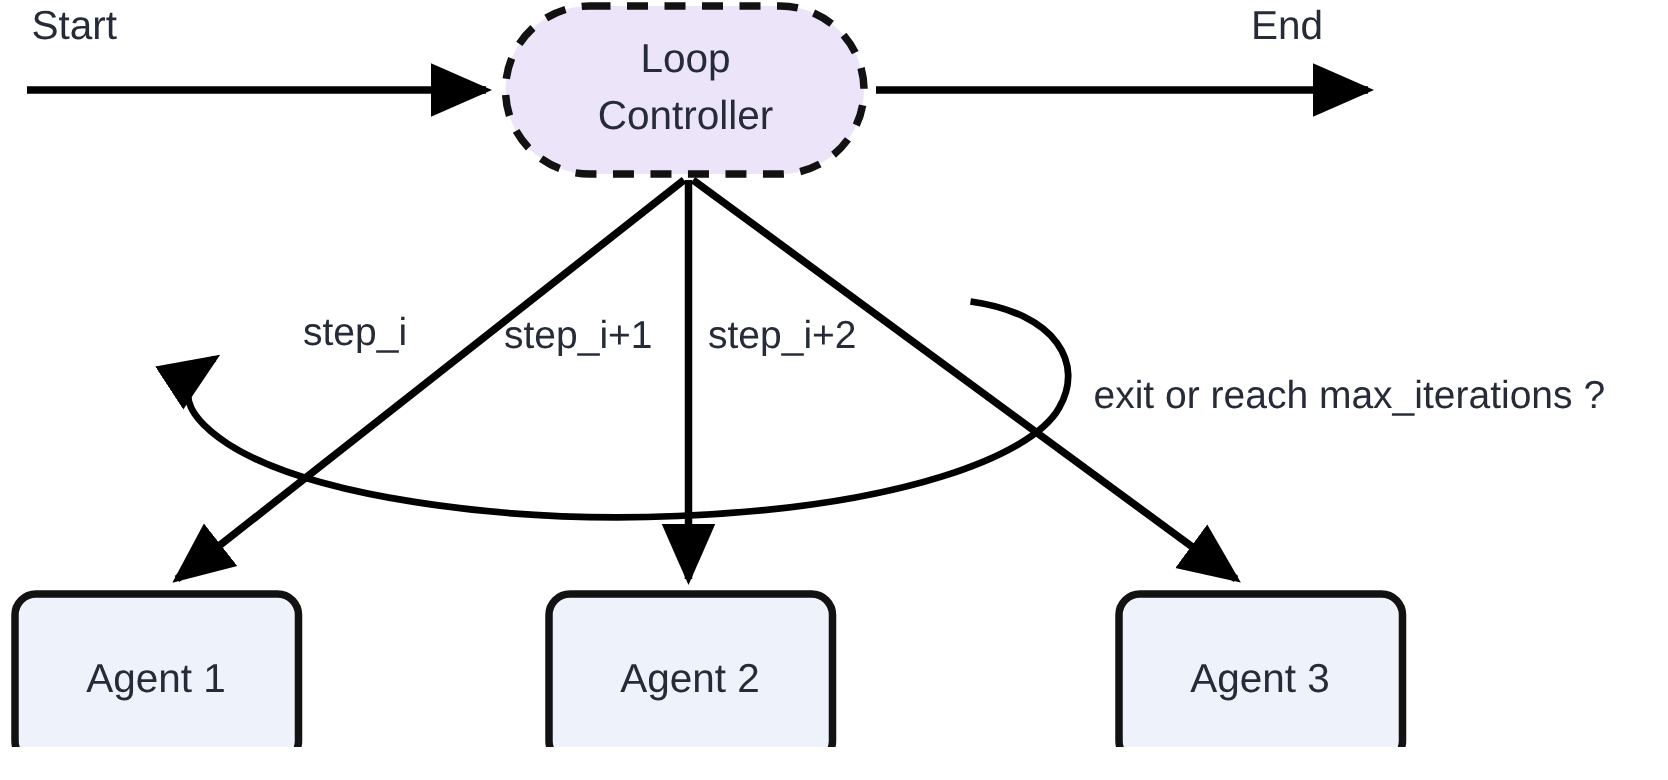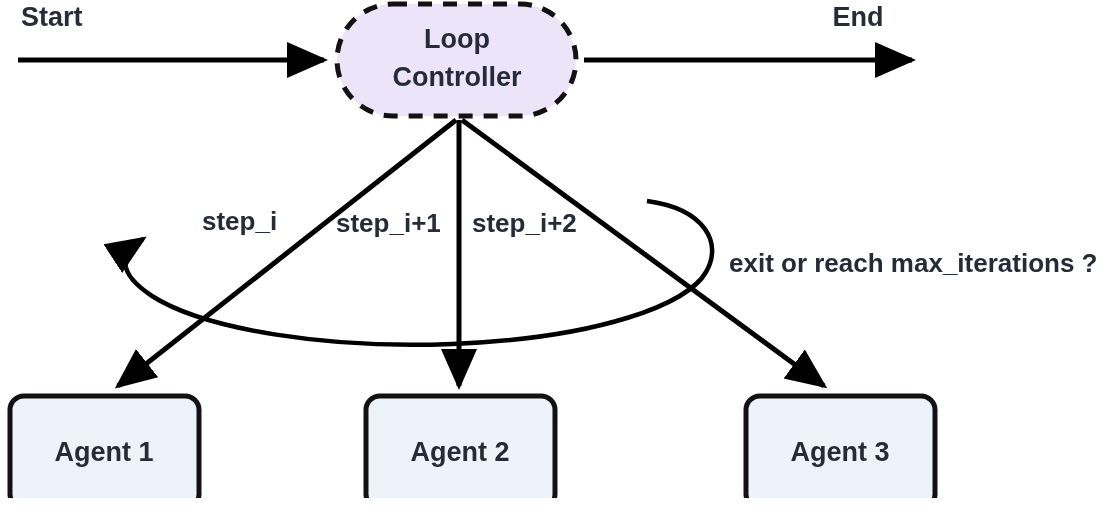--- a/index.html
+++ b/index.html
@@ -9,21 +9,20 @@
   }
   body {
     font-family: "Liberation Sans", sans-serif;
   }
   #diagram-root {
     position: relative;
     width: 1112px;
     height: 498px;
     background: #ffffff;
     overflow: hidden;
-    font-weight: bold;
   }
   svg.canvas {
     position: absolute;
     inset: 0;
     width: 1112px;
     height: 520px;
     display: block;
   }
   .node-text {
     fill: #262b38;

